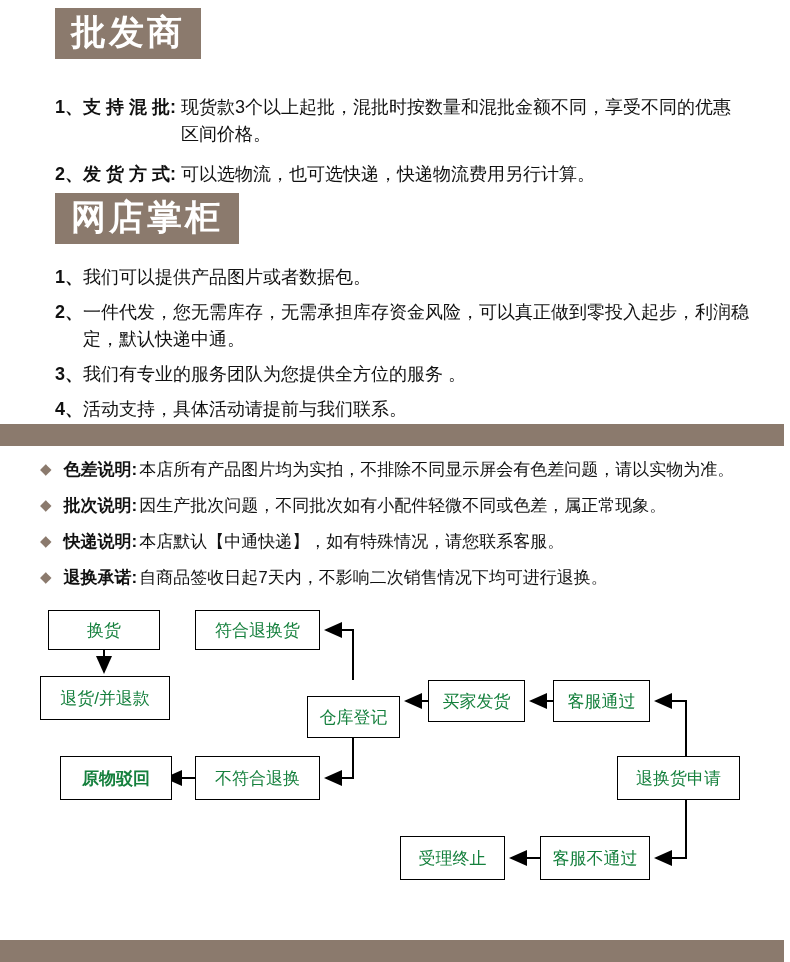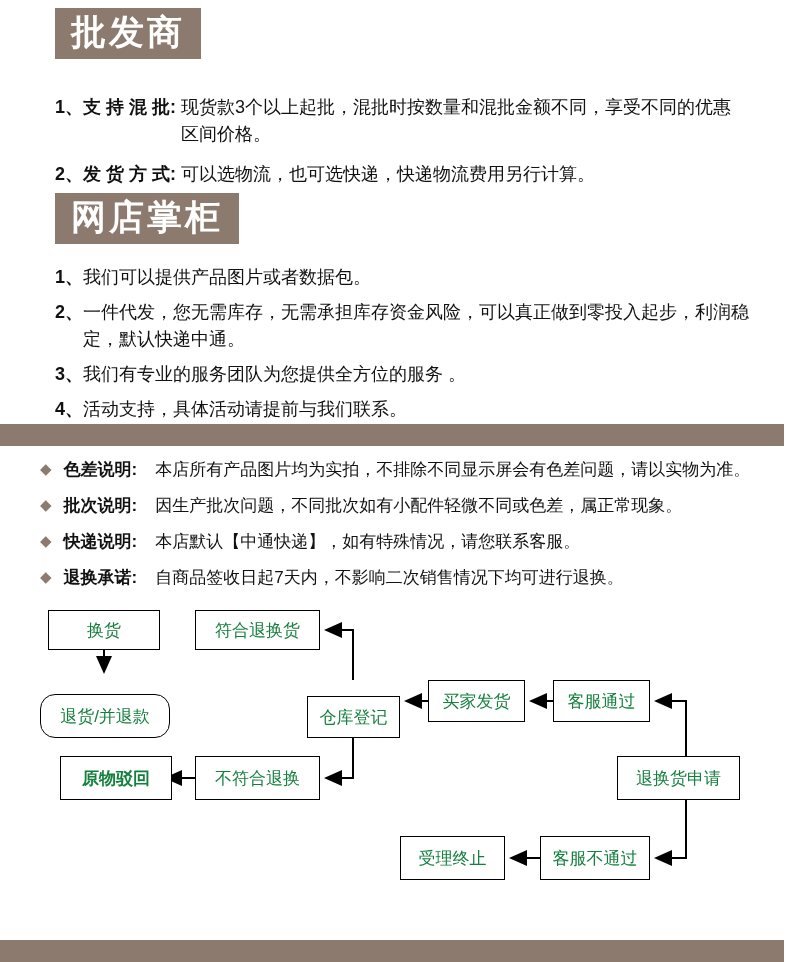--- a/index.html
+++ b/index.html
@@ -29,21 +29,21 @@
   .sec2 .head { font-weight:bold; }
 
   .divider { position:absolute; left:0; width:790px; height:22px; background:var(--accent,#8b7a6d); }
   .divider-mid { top:424px; }
   .divider-bottom { top:940px; }
 
   .notes { position:absolute; left:40px; right:30px; top:458px; font-size:17px; }
   .note { display:flex; align-items:baseline; margin-bottom:13px; line-height:23px; }
   .diamond { color:var(--accent,#8b7a6d); font-size:15px; margin-right:12px; position:relative; top:-1px; }
   .note b { font-weight:bold; white-space:nowrap; }
-  .note .ntxt { margin-left:18px; }
+  .note .ntxt { margin-left:2px; }
 
   .flow { position:absolute; left:0; top:600px; width:790px; height:310px; }
   .flow svg { position:absolute; left:0; top:0; pointer-events:none; }
   .fbox {
     position:absolute; background:#fff;
     border:1.5px solid #000;
     display:flex; align-items:center; justify-content:center;
     font-size:17px; color:#15803d; white-space:nowrap;
   }
 </style>
@@ -125,21 +125,21 @@
       <path d="M553,101 H531" stroke="#000" stroke-width="2" fill="none" marker-end="url(#ah)"></path>
       <path d="M686,156 V101 H656" stroke="#000" stroke-width="2" fill="none" marker-end="url(#ah)"></path>
       <path d="M686,200 V258 H656" stroke="#000" stroke-width="2" fill="none" marker-end="url(#ah)"></path>
       <path d="M540,258 H511" stroke="#000" stroke-width="2" fill="none" marker-end="url(#ah)"></path>
       <path d="M195,178 H166" stroke="#000" stroke-width="2" fill="none" marker-end="url(#ah)"></path>
     </svg>
 
     <div class="fbox" style="left:48px; top:10px; width:112px; height:40px;">换货</div>
     <div class="fbox" style="left:195px; top:10px; width:125px; height:40px;">符合退换货</div>
 
-    <div class="fbox" style="left:40px; top:94px; width:130px; height:44px;border-radius:15px;">退货/并退款</div>
+    <div class="fbox" style="left:40px; top:76px; width:130px; height:44px;">退货/并退款</div>
     <div class="fbox" style="left:307px; top:96px; width:93px; height:42px;">仓库登记</div>
     <div class="fbox" style="left:428px; top:80px; width:97px; height:42px;">买家发货</div>
     <div class="fbox" style="left:553px; top:80px; width:97px; height:42px;">客服通过</div>
 
     <div class="fbox" style="left:60px; top:156px; width:112px; height:44px;font-weight:bold;">原物驳回</div>
     <div class="fbox" style="left:195px; top:156px; width:125px; height:44px;">不符合退换</div>
     <div class="fbox" style="left:617px; top:156px; width:123px; height:44px;">退换货申请</div>
 
     <div class="fbox" style="left:400px; top:236px; width:105px; height:44px;">受理终止</div>
     <div class="fbox" style="left:540px; top:236px; width:110px; height:44px;">客服不通过</div>

